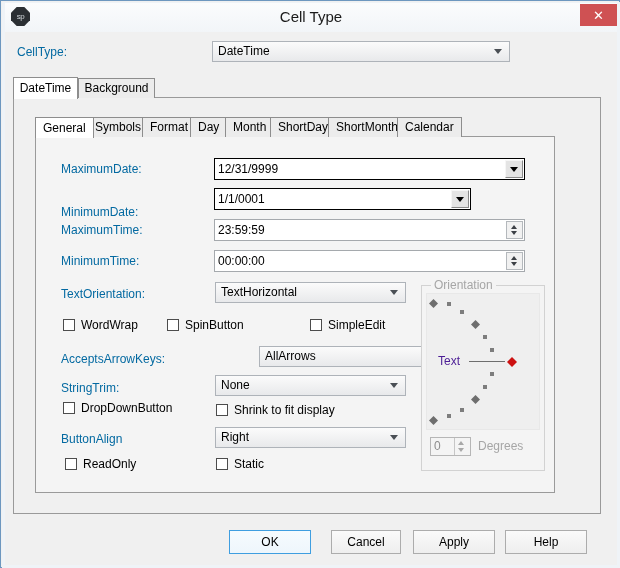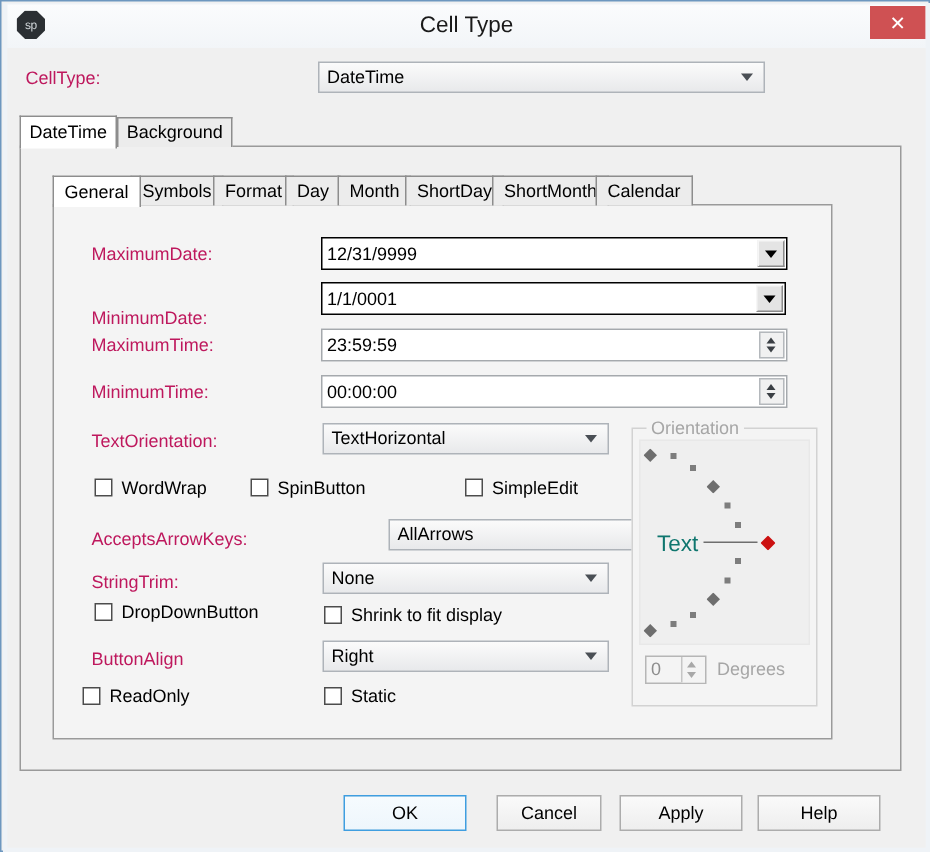--- a/index.html
+++ b/index.html
@@ -155,21 +155,21 @@
     box-sizing: border-box;
     border: 1px solid #9a9a9a;
     background: #f4f4f4;
   }
   .itab { height: 20px; line-height: 19px; padding: 0 7px; }
   .itab.selected { height: 21px; line-height: 20px; top: 0px; }
   
   .flabel {
     position: absolute;
     font-size: 12px;
-    color: #be185d;
+    color: #0369a1;
     white-space: nowrap;
   }
   
   .datefield {
     position: absolute;
     box-sizing: border-box;
     height: 22px;
     background: #ffffff;
     border: 1px solid #000000;
     font-size: 12px;
@@ -281,22 +281,22 @@
   }
   .dot-red {
     position: absolute;
     width: 10px; height: 10px;
     background: #cc1111;
     clip-path: polygon(50% 0, 100% 50%, 50% 100%, 0 50%);
   }
   #dial-text {
     position: absolute;
     left: 437px; top: 353px;
-    font-size: 15px;
-    color: #0f766e;
+    font-size: 12px;
+    color: #4c1d95;
   }
   #dial-line {
     position: absolute;
     left: 468px; top: 360px;
     width: 36px; height: 1px;
     background: #6e6e6e;
   }
   #degrees-spin {
     position: absolute;
     left: 429px; top: 436px;
@@ -394,21 +394,21 @@
 
   <div class="flabel" style="left:60px; top:161px;">MaximumDate:</div>
   <div class="datefield" style="left:213px; top:157px; width:311px;">
     <span>12/31/9999</span>
     <span class="dropbtn">
         <i></i>
       </span>
   </div>
 
   <div class="flabel" style="left:60px; top:204px;">MinimumDate:</div>
-  <div class="datefield" style="left:213px; top:187px; width:310px;">
+  <div class="datefield" style="left:213px; top:187px; width:257px;">
     <span>1/1/0001</span>
     <span class="dropbtn">
         <i></i>
       </span>
   </div>
 
   <div class="flabel" style="left:60px; top:222px;">MaximumTime:</div>
   <div class="spinfield" style="left:213px; top:218px; width:311px;">
     <span>23:59:59</span>
     <span class="spin">
@@ -460,21 +460,21 @@
   <div class="cbrow" style="left:215px; top:402px;">
     <span class="cbbox"></span><span>Shrink to fit display</span>
   </div>
 
   <div class="flabel" style="left:60px; top:431px;">ButtonAlign</div>
   <div class="combo" style="left:214px; top:426px; width:191px;">
     <span>Right</span>
     <span class="arrow"></span>
   </div>
 
-  <div class="cbrow" style="left:54px; top:456px;">
+  <div class="cbrow" style="left:64px; top:456px;">
     <span class="cbbox"></span><span>ReadOnly</span>
   </div>
   <div class="cbrow" style="left:215px; top:456px;">
     <span class="cbbox"></span><span>Static</span>
   </div>
 
   <div id="orientation-group"></div>
   <div id="orientation-legend">Orientation</div>
   <div id="orientation-dial">
     <div class="dot-lg" style="left:2px;  top:5px;"></div>

